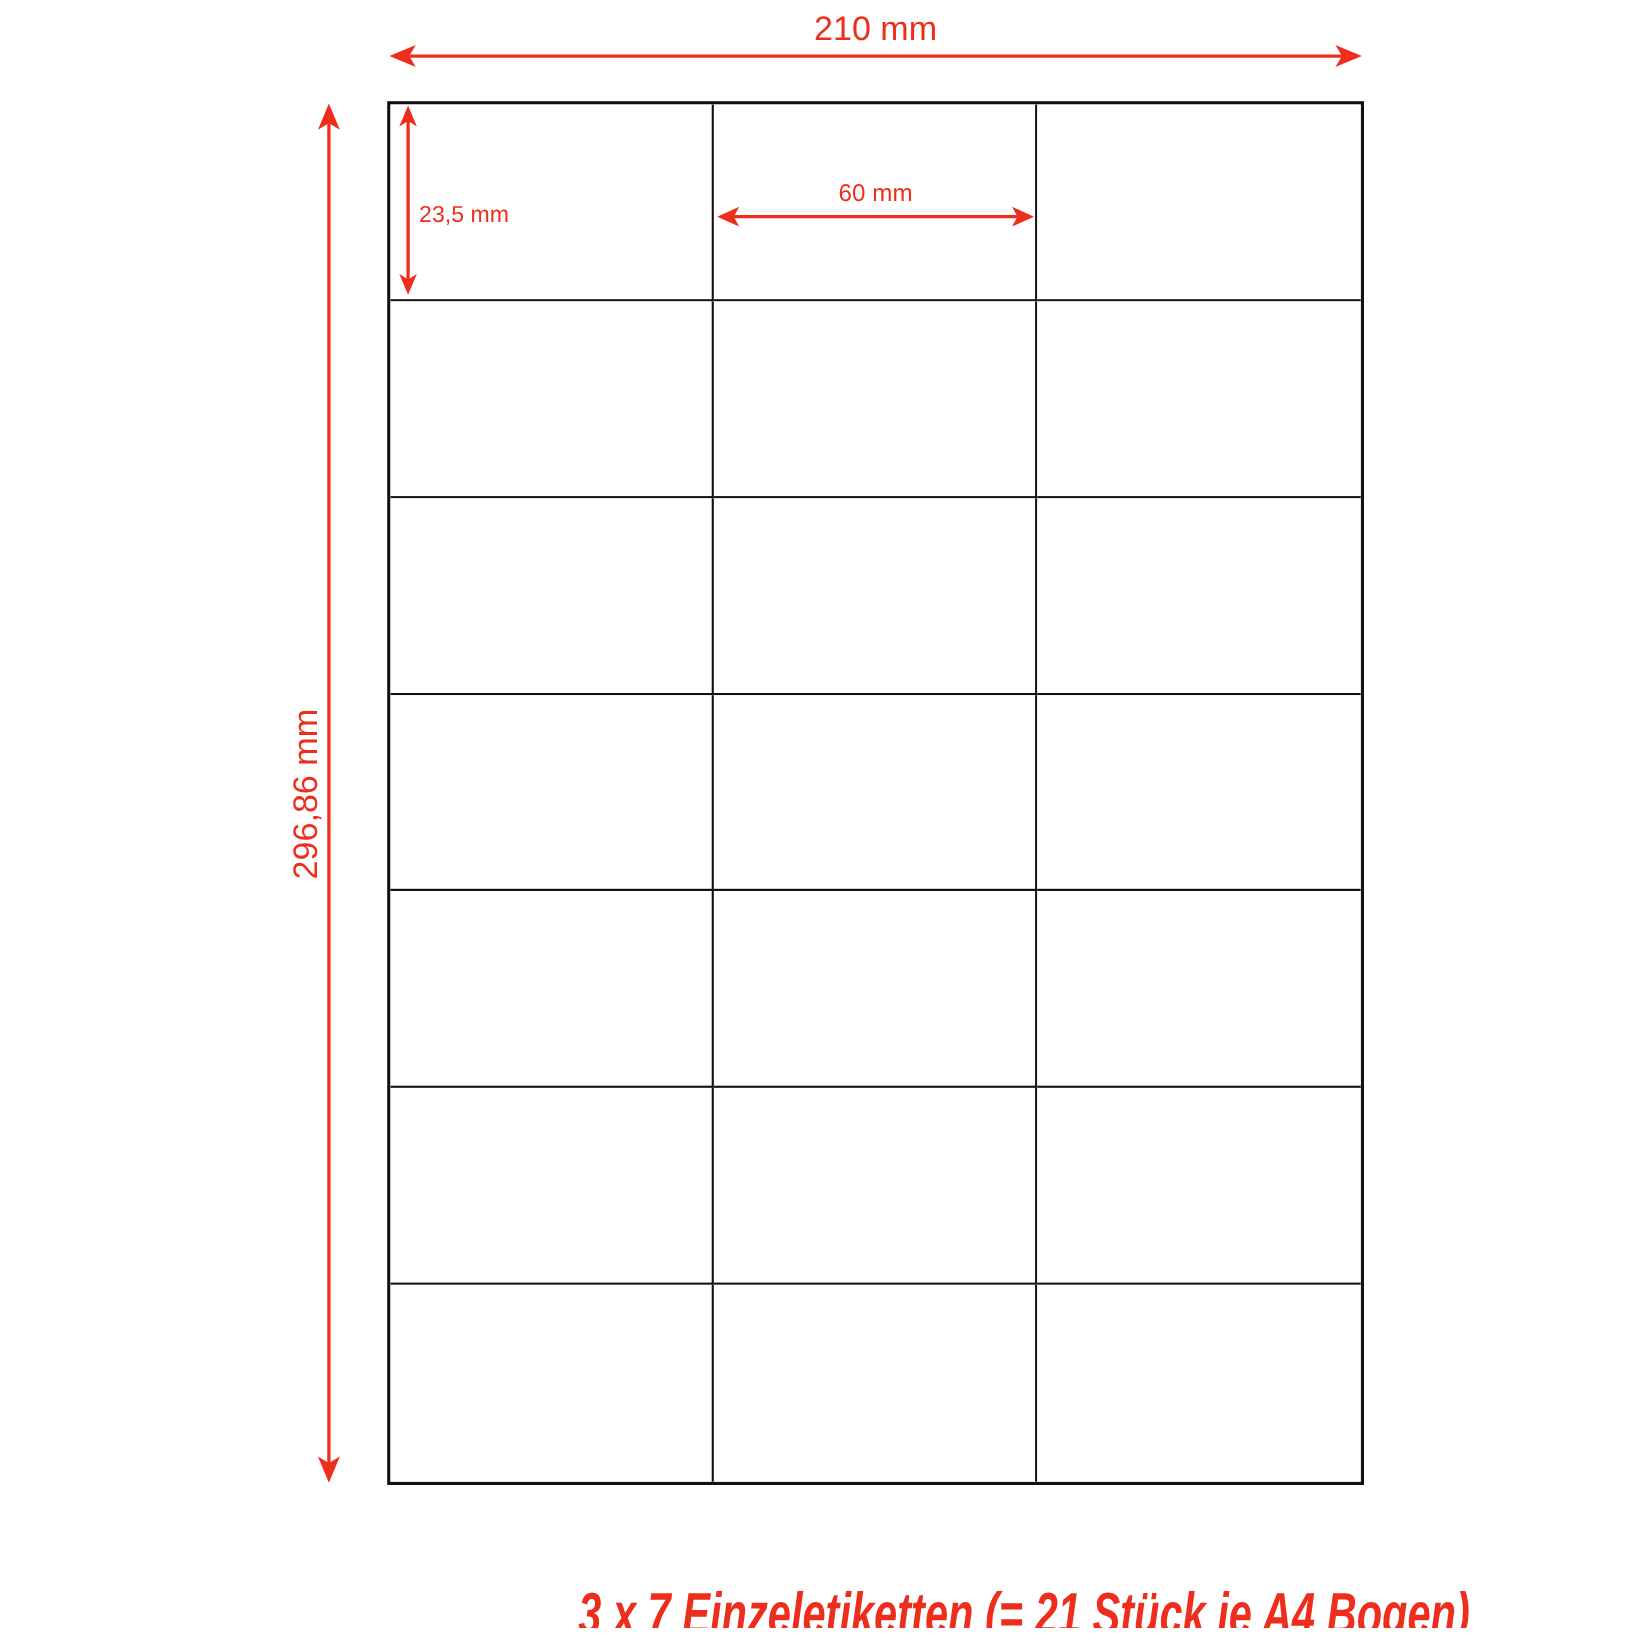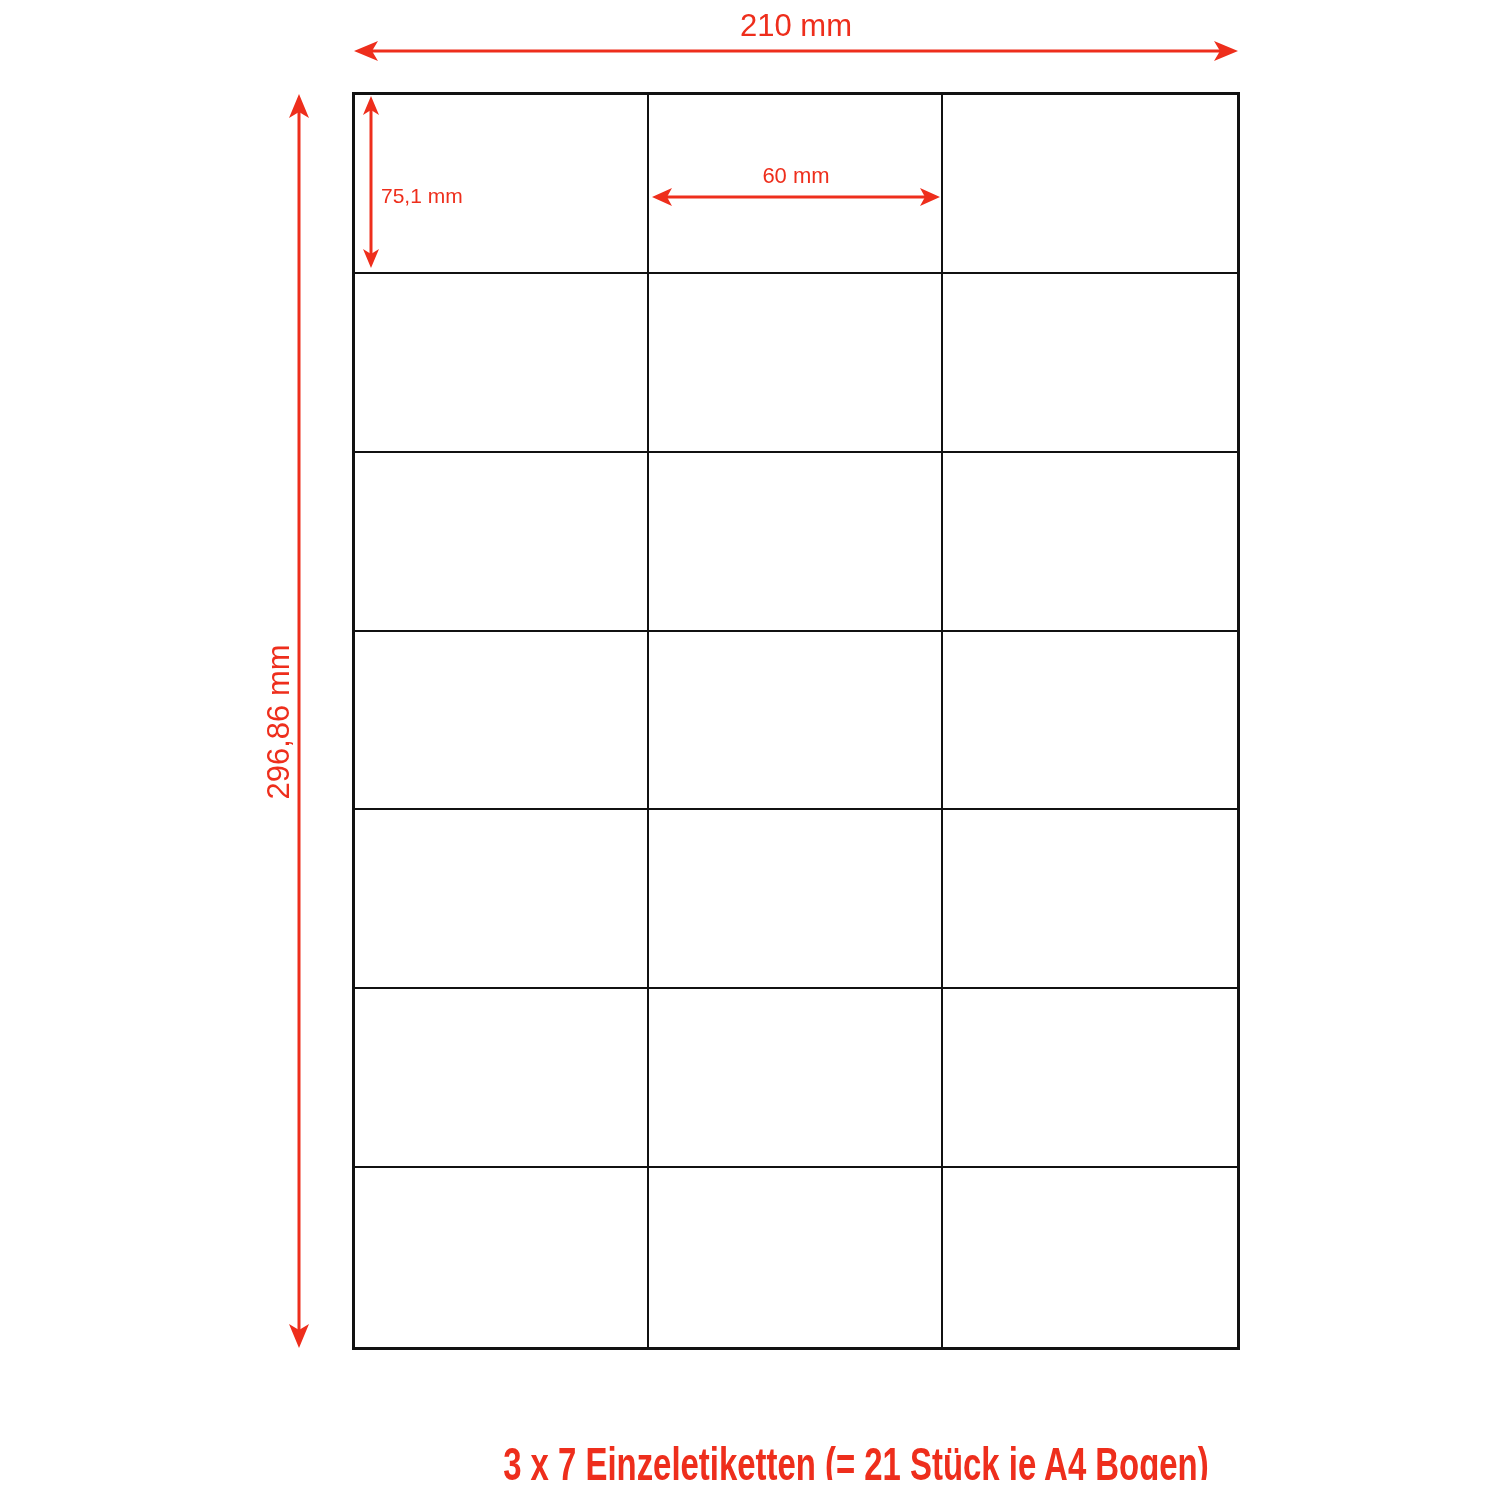--- a/index.html
+++ b/index.html
@@ -79,24 +79,25 @@
   .arrow-svg polygon { fill: var(--accent); }
 
   
   .caption {
     position: absolute;
     left: 352px;
     width: 888px;
     top: 1438px;
     text-align: center;
     color: var(--accent);
-    font-size: 47px;
+    font-size: 54px;
     font-weight: bold;
     line-height: 1.1;
     white-space: nowrap;
+    font-style: italic;
   }
   .caption .squeeze {
     display: inline-block;
     transform: scaleX(0.70);
     transform-origin: 50% 50%;
   }
 </style>
 </head>
 <body>
 
@@ -138,21 +139,21 @@
       <div class="cell last-row"></div>
       <div class="cell last-row"></div>
       <div class="cell last-col last-row"></div>
     </div>
 
   <svg class="arrow-svg" style="left:358px; top:95px;" width="26" height="174">
     <line x1="13" y1="14" x2="13" y2="160"></line>
     <polygon points="13,1 5,20 13,15 21,20"></polygon>
     <polygon points="13,173 5,154 13,159 21,154"></polygon>
   </svg>
-  <div class="dim-label dim-label-height">75,1 mm</div>
+  <div class="dim-label dim-label-height">23,5 mm</div>
 
   <div class="dim-label dim-label-width">60 mm</div>
   <svg class="arrow-svg" style="left:650px; top:183px;" width="292" height="28">
     <line x1="16" y1="14" x2="276" y2="14"></line>
     <polygon points="2,14 22,5 17,14 22,23"></polygon>
     <polygon points="290,14 270,5 275,14 270,23"></polygon>
   </svg>
 
   <div class="caption">
     <span class="squeeze">3 x 7 Einzeletiketten (= 21 Stück je A4 Bogen)</span>

